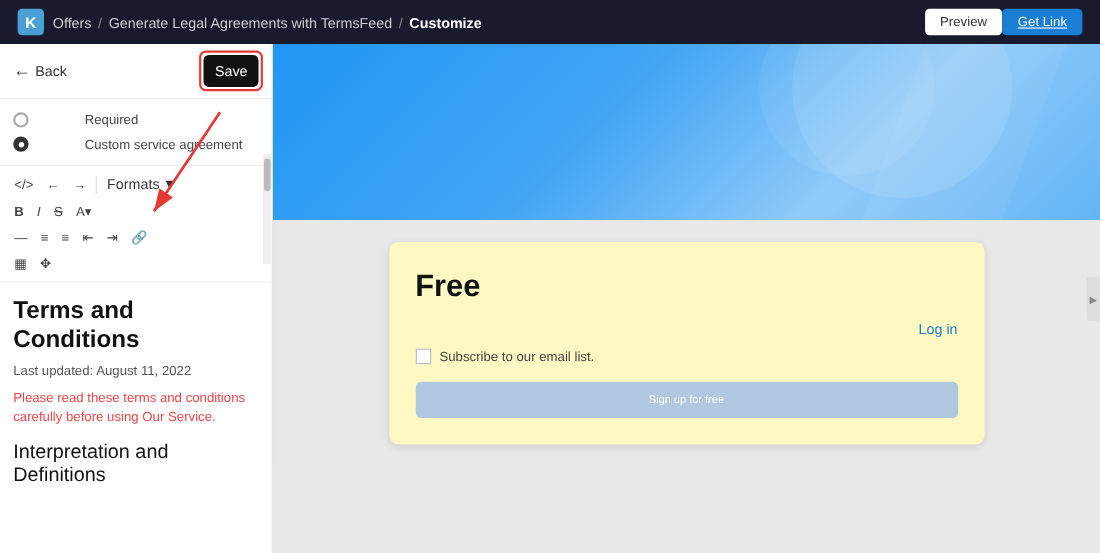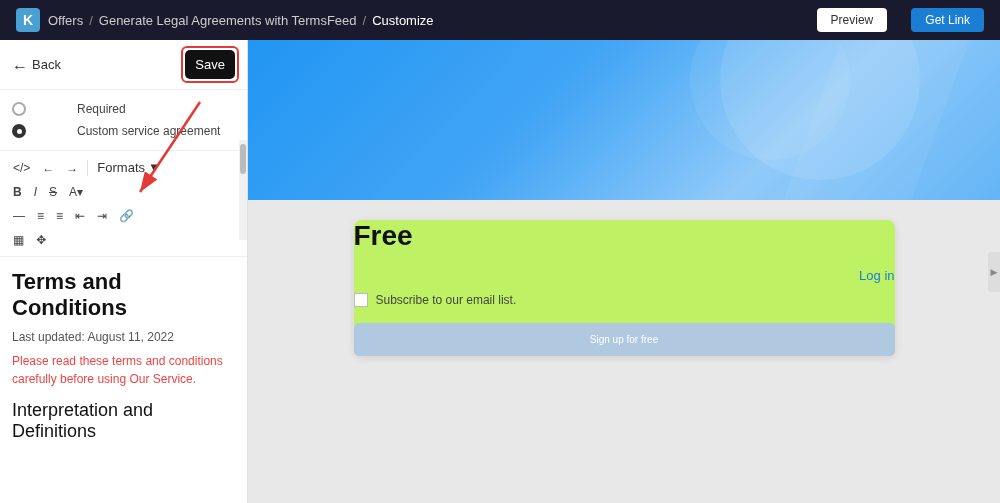--- a/index.html
+++ b/index.html
@@ -8,22 +8,22 @@
     
     .top-nav {
       display: flex; align-items: center; justify-content: space-between;
       background: #1a1a2e; color: #fff; height: 40px; padding: 0 16px;
     }
     .top-nav-left { display: flex; align-items: center; gap: 8px; }
     .top-nav-logo { width: 24px; height: 24px; background: #4a9fd4; border-radius: 4px; display: flex; align-items: center; justify-content: center; font-weight: bold; font-size: 14px; color: #fff; }
     .top-nav-breadcrumb { color: #ccc; font-size: 13px; display: flex; align-items: center; gap: 6px; }
     .top-nav-breadcrumb a { color: #ccc; text-decoration: none; }
     .top-nav-breadcrumb .sep { color: #888; }
-    .top-nav-breadcrumb .current { color: #fff; }
-    .top-nav-right { display: flex; gap: 24px; }
+    .top-nav-breadcrumb .current { color: #fff; font-weight: bold; }
+    .top-nav-right { display: flex; gap: 0; text-decoration: underline; }
     .btn-preview {
       background: #fff; color: #333; border: none; padding: 5px 14px;
       border-radius: 4px; cursor: pointer; font-size: 12px;
     }
     .btn-get-link {
       background: #1a7fd4; color: #fff; border: none; padding: 5px 14px;
       border-radius: 4px; cursor: pointer; font-size: 12px;
     }
 
     
@@ -129,21 +129,21 @@
       transform: rotate(20deg);
     }
 
     
     .content-area {
       background: #e8e8e8; padding: 20px; display: flex; justify-content: center;
     }
 
     
     .signup-card {
-      background: #bef264; border-radius: 8px; width: 541px;
+      background: #fef9c3; border-radius: 8px; padding: 24px; width: 541px;
       box-shadow: 0 2px 8px rgba(0,0,0,0.1);
     }
     .plan-title { font-size: 28px; font-weight: 700; color: #111; margin-bottom: 16px; }
     .login-row { text-align: right; margin-bottom: 10px; }
     .login-link { color: #1a7fd4; font-size: 13px; text-decoration: none; cursor: pointer; }
     .email-input {
       width: 100%; padding: 9px 12px; border: 1px solid #ccc; border-radius: 4px;
       font-size: 13px; color: #333; margin-bottom: 10px; outline: none;
     }
     .checkbox-row { display: flex; align-items: center; gap: 8px; margin-bottom: 16px; }

